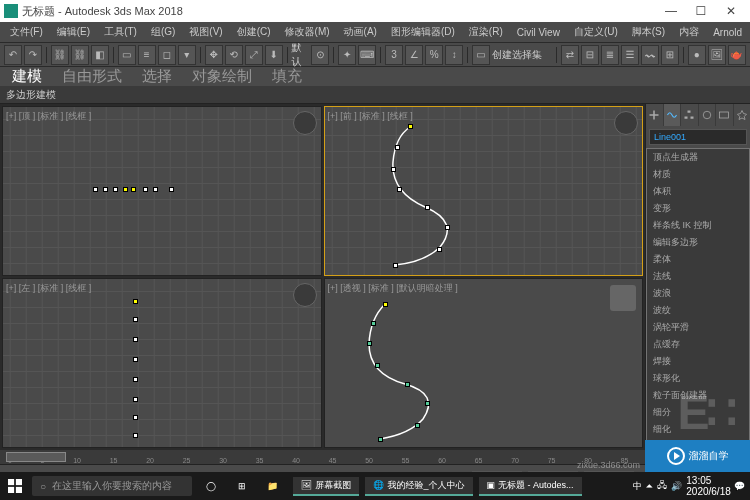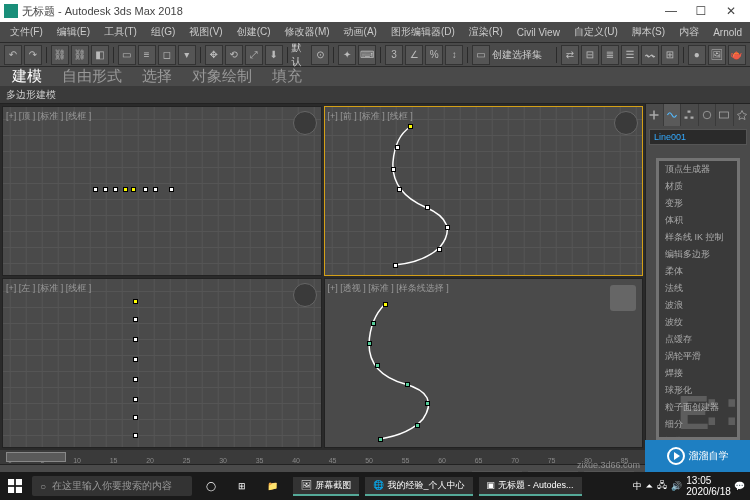--- a/index.html
+++ b/index.html
@@ -40,21 +40,21 @@
 .viewport .spline-box { position: absolute; }
 .viewport .vertex { position: absolute; width: 5px; height: 5px; background: #fff; border: 1px solid #000; }
 .viewport .vertex.sel { background: #ff0; }
 
 .right-panel { width: 105px; background: #4a4a4a; border-left: 1px solid #222; display: flex; flex-direction: column; }
 .cmd-tabs { height: 22px; display: flex; background: #3a3a3a; gap: 1px; }
 .cmd-tab { flex: 1; background: #4a4a4a; display: flex; align-items: center; justify-content: center; }
 .cmd-tab.active { background: #5a5a5a; }
 .cmd-tab svg { width: 12px; height: 12px; }
 .obj-name { background: #2a2a2a; border: 1px solid #555; margin: 3px; padding: 2px 4px; font-size: 9px; color: #3af; }
-.mod-list { flex: 1; background: #3a3a3a; margin: 10px; overflow-y: auto; border: 3px solid #737373; }
+.mod-list { flex: 1; background: #3a3a3a; margin: 0; overflow-y: auto; border: 1px solid #737373; }
 .mod-item { padding: 2px 6px; font-size: 9px; color: #aaa; cursor: pointer; white-space: nowrap; }
 
 .timeline { height: 14px; background: #3a3a3a; display: flex; align-items: center; position: relative; }
 .time-slider { position: absolute; left: 6px; width: 60px; height: 10px; background: #5a5a5a; border: 1px solid #888; }
 .time-ticks { width: 100%; height: 100%; display: flex; justify-content: space-between; padding: 0 8px; font-size: 7px; color: #888; align-items: flex-end; }
 
 .statusbar { height: 26px; background: #4a4a4a; display: flex; align-items: center; padding: 0 4px; gap: 6px; border-top: 1px solid #222; }
 .statusbar .stat-text { font-size: 9px; color: #aaa; }
 .statusbar .fill { flex: 1; }
 .statusbar .coord-box { background: #2a2a2a; border: 1px solid #555; padding: 1px 4px; font-size: 9px; min-width: 50px; }
@@ -209,21 +209,21 @@
         <div class="vertex" style="left:0px; top:38px;"></div>
         <div class="vertex" style="left:0px; top:58px;"></div>
         <div class="vertex" style="left:0px; top:78px;"></div>
         <div class="vertex" style="left:0px; top:98px;"></div>
         <div class="vertex" style="left:0px; top:116px;"></div>
         <div class="vertex" style="left:0px; top:134px;"></div>
       </div>
     </div>
 
     <div class="viewport">
-      <div class="vp-label">[+] [透视 ] [标准 ] [样条线选择 ]</div>
+      <div class="vp-label">[+] [透视 ] [标准 ] [默认明暗处理 ]</div>
       <div class="vp-cube"></div>
       <svg style="position:absolute;left:0;top:0;width:100%;height:100%;pointer-events:none;">
         <path d="M 60 25 Q 45 40 44 65 Q 44 95 80 105 Q 115 115 98 140 Q 85 155 55 160" stroke="#fff" fill="none" stroke-width="1.5"></path>
       </svg>
       <div class="vertex sel" style="left:58px;top:23px;"></div>
       <div class="vertex" style="background:#5c9;left:46px;top:42px;"></div>
       <div class="vertex" style="background:#5c9;left:42px;top:62px;"></div>
       <div class="vertex" style="background:#5c9;left:50px;top:84px;"></div>
       <div class="vertex" style="background:#5c9;left:80px;top:103px;"></div>
       <div class="vertex" style="background:#5c9;left:100px;top:122px;"></div>
@@ -264,30 +264,30 @@
       <div class="cmd-tab">
           <svg viewBox="0 0 16 16">
             <path d="M8 2l2 4 4 1-3 3 1 4-4-2-4 2 1-4-3-3 4-1z" stroke="#aaa" fill="none"></path>
           </svg>
         </div>
     </div>
     <div class="obj-name">Line001</div>
     <div class="mod-list" id="modlist">
         <div class="mod-item">顶点生成器</div>
         <div class="mod-item">材质</div>
+        <div class="mod-item">体积</div>
         <div class="mod-item">变形</div>
-        <div class="mod-item">体积</div>
         <div class="mod-item">样条线 IK 控制</div>
         <div class="mod-item">编辑多边形</div>
         <div class="mod-item">柔体</div>
         <div class="mod-item">法线</div>
         <div class="mod-item">波浪</div>
         <div class="mod-item">波纹</div>
+        <div class="mod-item">涡轮平滑</div>
         <div class="mod-item">点缓存</div>
-        <div class="mod-item">涡轮平滑</div>
         <div class="mod-item">焊接</div>
         <div class="mod-item">球形化</div>
         <div class="mod-item">粒子面创建器</div>
         <div class="mod-item">细分</div>
         <div class="mod-item">细化</div>
         <div class="mod-item">编辑多边形</div>
       </div>
   </div>
 </div>
 

